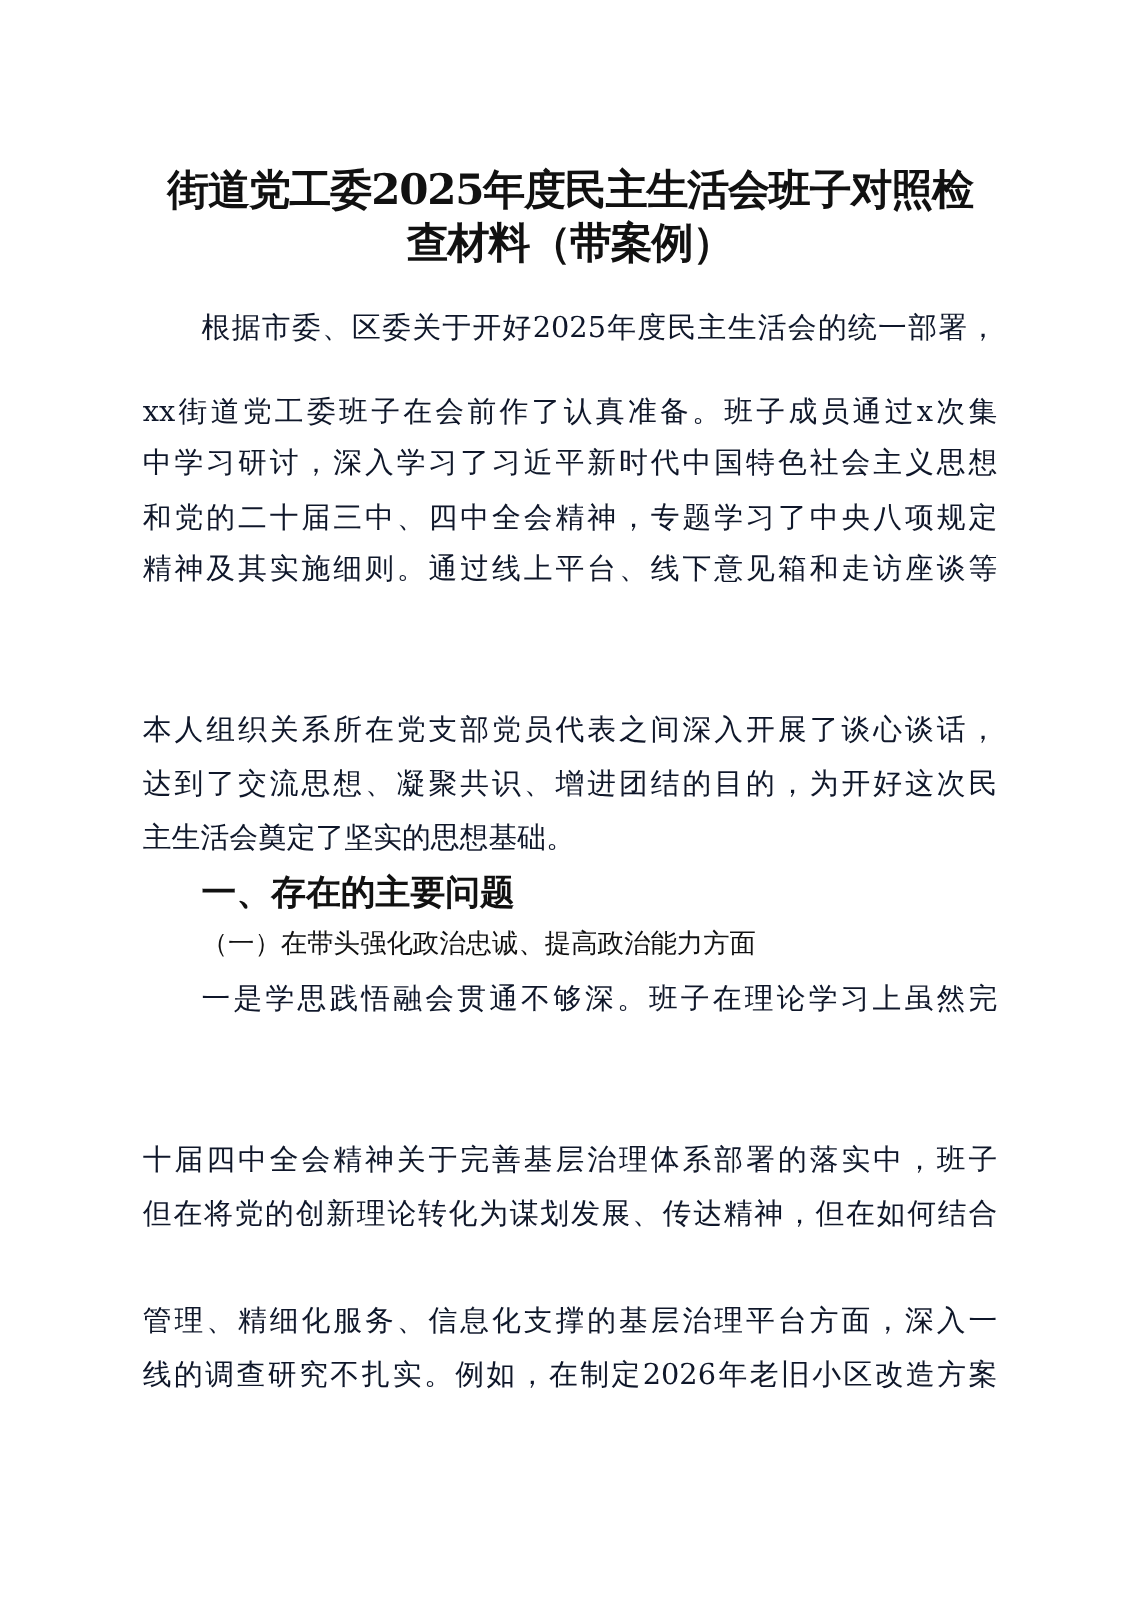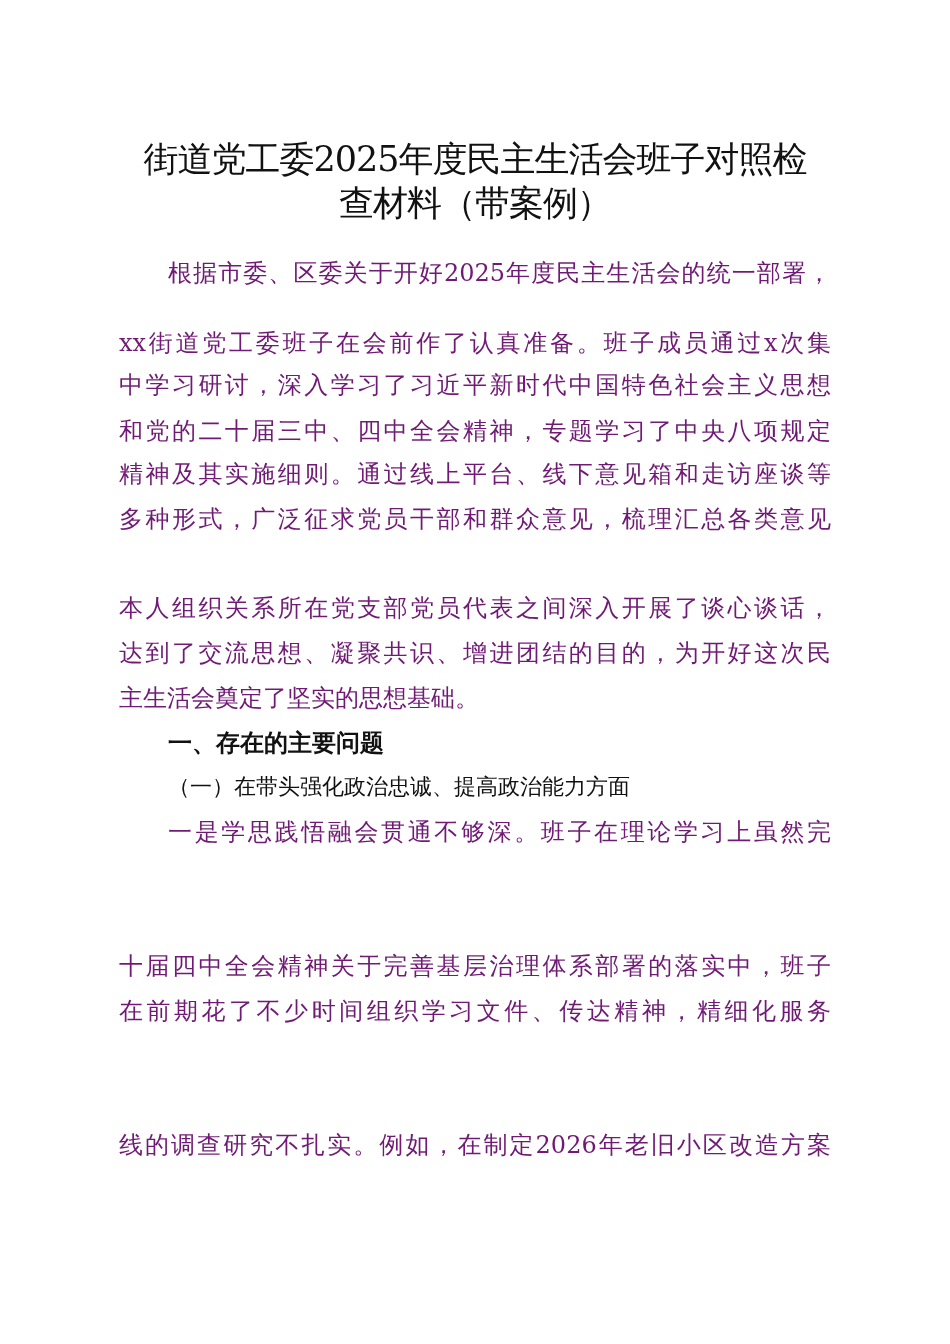--- a/index.html
+++ b/index.html
@@ -20,50 +20,50 @@
       left: 0; top: 0;
       width: 950px; height: 1344px;
       background: #ffffff;
     }
     .title {
       position: absolute;
       left: 0;
       width: 950px;
       text-align: center;
       font-family: "DejaVu Serif", "Liberation Serif", serif;
-      font-weight: normal;
+      font-weight: bold;
       font-size: 35px;
       line-height: 44px;
       letter-spacing: -1px;
       color: #111;
       white-space: nowrap;
     }
     .title.l1 { top: 137px; }
     .title.l2 { top: 181px; }
     .line {
       position: absolute;
       left: 119px;
       width: 712px;
       font-size: 24px;
       line-height: 30px;
       height: 30px;
       white-space: nowrap;
       text-align: justify;
       text-align-last: justify;
-      color: #701a75;
+      color: #0f172a;
       font-family: "DejaVu Serif", "Liberation Serif", serif;
     }
     .line.indent { left: 168px; width: 663px; }
     .line.last { text-align-last: left; }
     .heading1 {
       position: absolute;
       left: 168px;
       font-family: "DejaVu Sans", "Liberation Sans", sans-serif;
       font-weight: bold;
-      font-size: 24px;
+      font-size: 29px;
       line-height: 30px;
       white-space: nowrap;
       color: #111;
     }
     .heading2 {
       position: absolute;
       left: 168px;
       font-size: 22px;
       line-height: 30px;
       white-space: nowrap;
@@ -78,26 +78,26 @@
 <div class="page">
 
   <div class="title l1">街道党工委2025年度民主生活会班子对照检</div>
   <div class="title l2">查材料（带案例）</div>
 
   <div class="line indent" style="top:258px">根据市委、区委关于开好2025年度民主生活会的统一部署，</div>
   <div class="line" style="top:328px">xx街道党工委班子在会前作了认真准备。班子成员通过x次集</div>
   <div class="line" style="top:370px">中学习研讨，深入学习了习近平新时代中国特色社会主义思想</div>
   <div class="line" style="top:416px">和党的二十届三中、四中全会精神，专题学习了中央八项规定</div>
   <div class="line" style="top:459px">精神及其实施细则。通过线上平台、线下意见箱和走访座谈等</div>
-  <div class="line" style="top:504px">多种形式，广泛征求党员干部和群众意见，梳理汇总各类意见</div>
   <div class="line" style="top:593px">本人组织关系所在党支部党员代表之间深入开展了谈心谈话，</div>
   <div class="line" style="top:638px">达到了交流思想、凝聚共识、增进团结的目的，为开好这次民</div>
   <div class="line last" style="top:683px">主生活会奠定了坚实的思想基础。</div>
 
   <div class="heading1" style="top:728px">一、存在的主要问题</div>
   <div class="heading2" style="top:772px">（一）在带头强化政治忠诚、提高政治能力方面</div>
 
   <div class="line indent" style="top:817px">一是学思践悟融会贯通不够深。班子在理论学习上虽然完</div>
   <div class="line" style="top:951px">十届四中全会精神关于完善基层治理体系部署的落实中，班子</div>
-  <div class="line" style="top:996px">在前期花了不少时间组织学习文件、传达精神，精细化服务</div>
+  <div class="line" style="top:996px">但在将党的创新理论转化为谋划发展、传达精神，但在如何结合</div>
+  <div class="line" style="top:1085px">管理、精细化服务、信息化支撑的基层治理平台方面，深入一</div>
   <div class="line" style="top:1130px">线的调查研究不扎实。例如，在制定2026年老旧小区改造方案</div>
 
 </div>
 
 </body></html>

